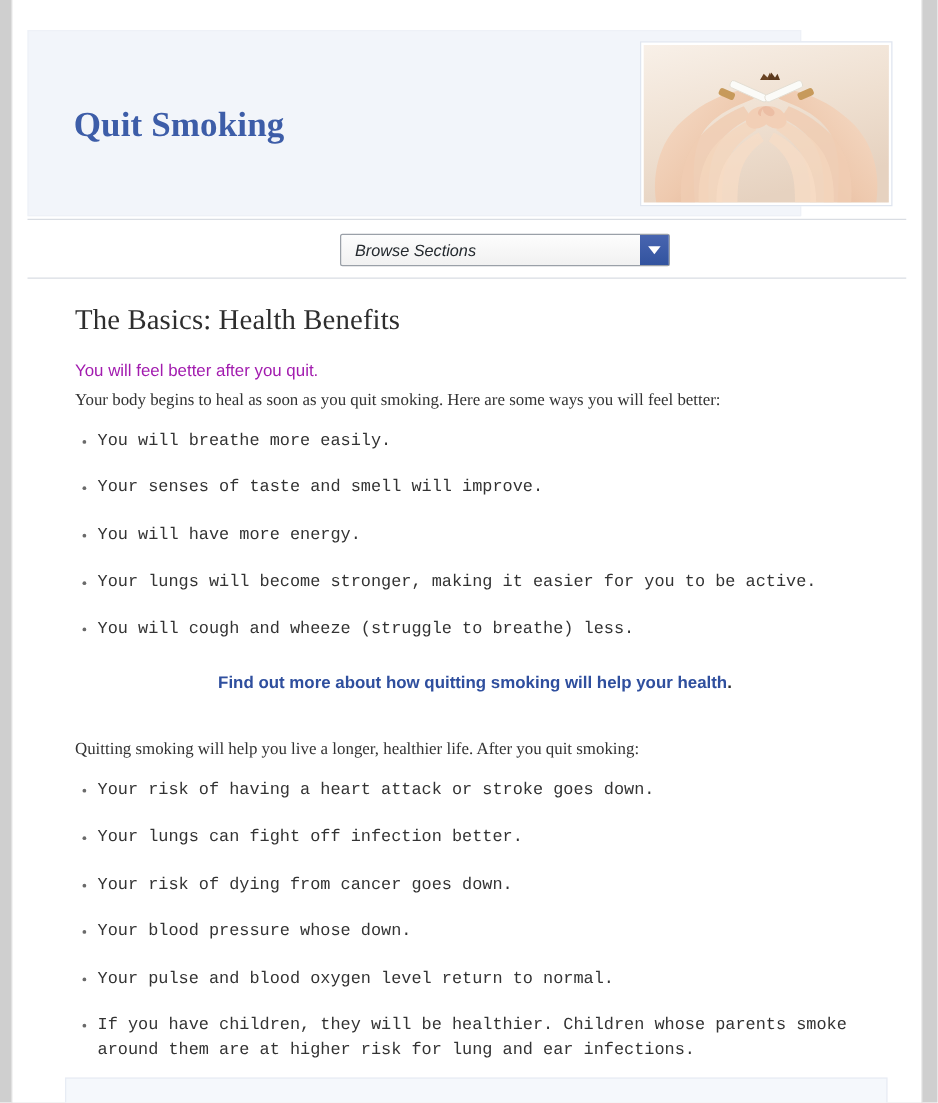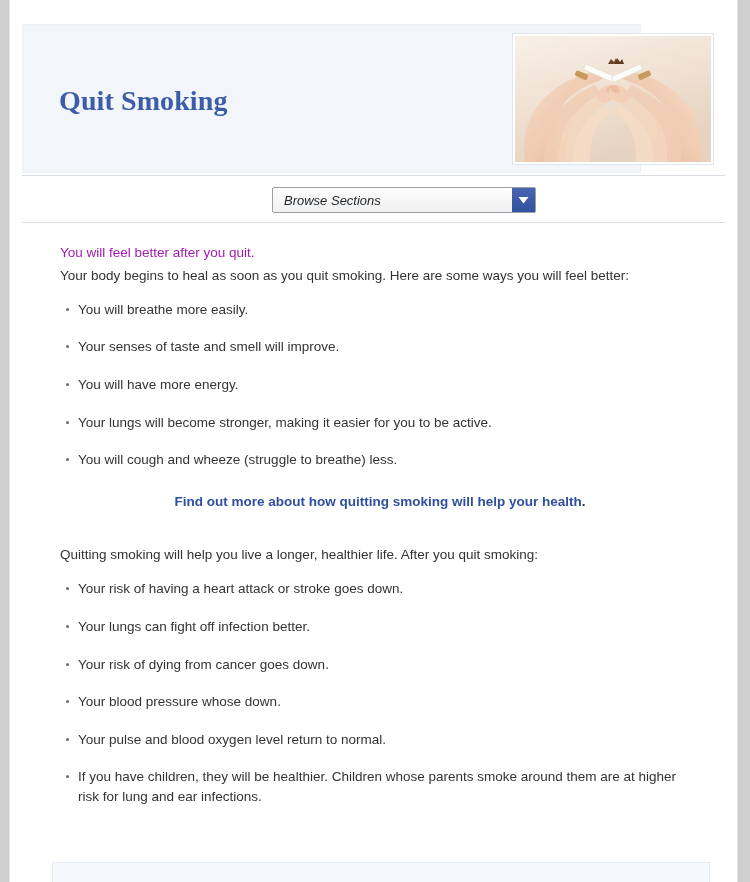--- a/index.html
+++ b/index.html
@@ -135,25 +135,27 @@
     font-weight: 400;
     color: #a21caf;
     margin: 0 0 3px 0;
     line-height: 1.45;
   }
   .para {
     font-size: 13.5px;
     color: #333333;
     margin: 0;
     line-height: 1.5;
+    font-family: Liberation Serif, serif;
   }
   ul.bullets {
     list-style: none;
     margin: 14px 0 0 0;
     padding: 0;
+    font-family: Liberation Mono, monospace;
   }
   ul.bullets li {
     position: relative;
     font-size: 13.5px;
     color: #333333;
     line-height: 1.45;
     padding-left: 18px;
     margin-bottom: 18px;
   }
   ul.bullets li:last-child { margin-bottom: 0; }
@@ -265,20 +267,21 @@
       <span class="browse-select-arrow">
         <svg width="11" height="8" viewBox="0 0 11 8" aria-hidden="true">
           <polygon points="0.5,1 10.5,1 5.5,7.4" fill="#ffffff"></polygon>
         </svg>
       </span>
     </div>
   </div>
 
   <div class="content">
 
+    <h1 class="section-heading">The Basics: Health Benefits</h1>
 
     <div>
       <p class="subhead">You will feel better after you quit.</p>
       <p class="para">Your body begins to heal as soon as you quit smoking. Here are some ways you will feel better:</p>
       <ul class="bullets">
         <li>You will breathe more easily.</li>
         <li>Your senses of taste and smell will improve.</li>
         <li>You will have more energy.</li>
         <li>Your lungs will become stronger, making it easier for you to be active.</li>
         <li>You will cough and wheeze (struggle to breathe) less.</li>

